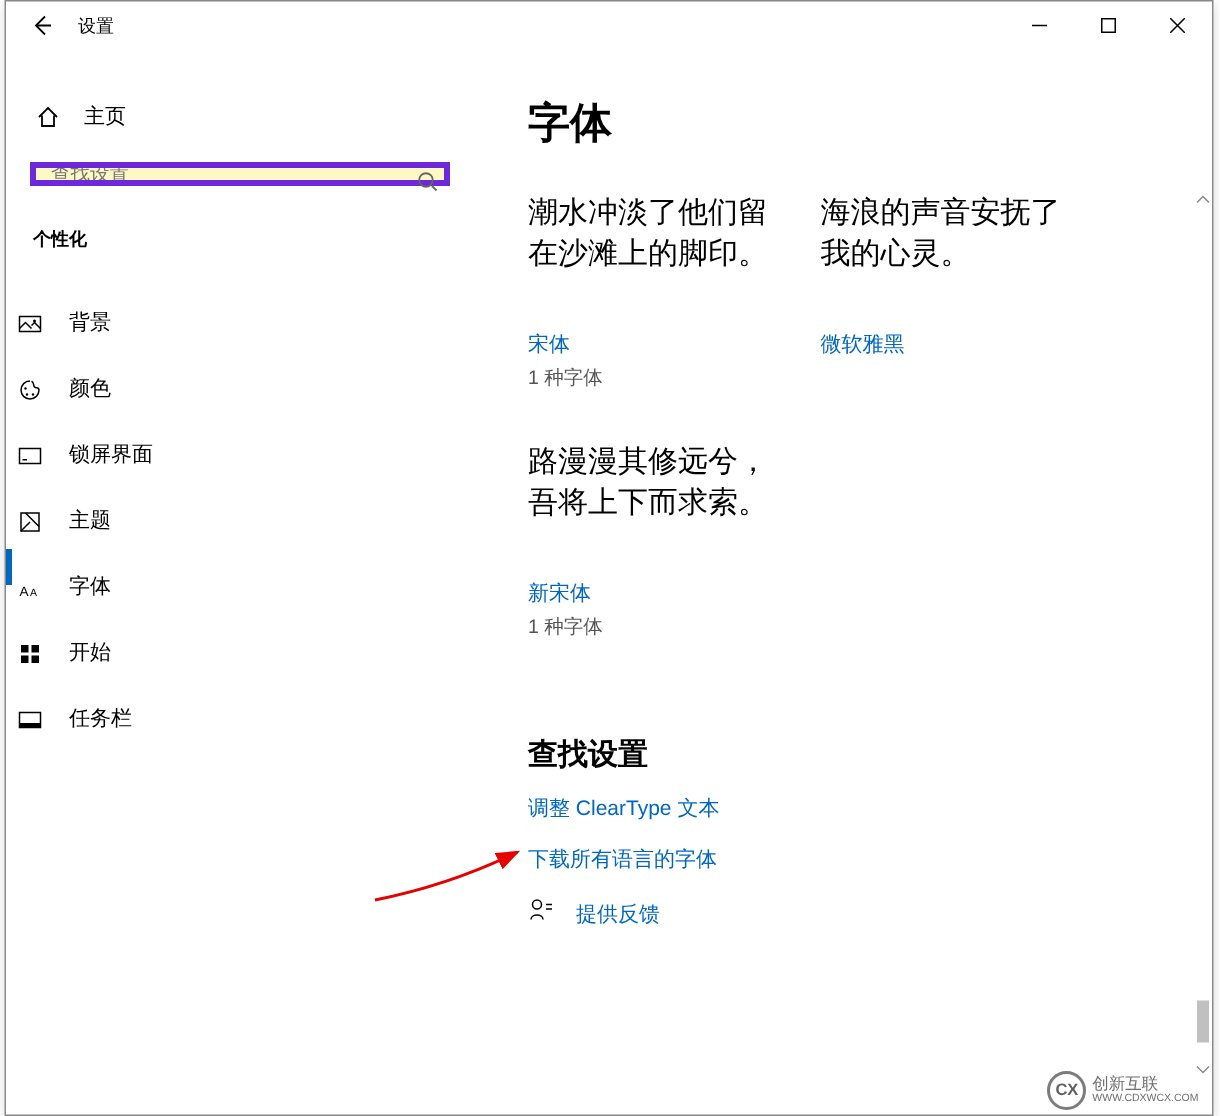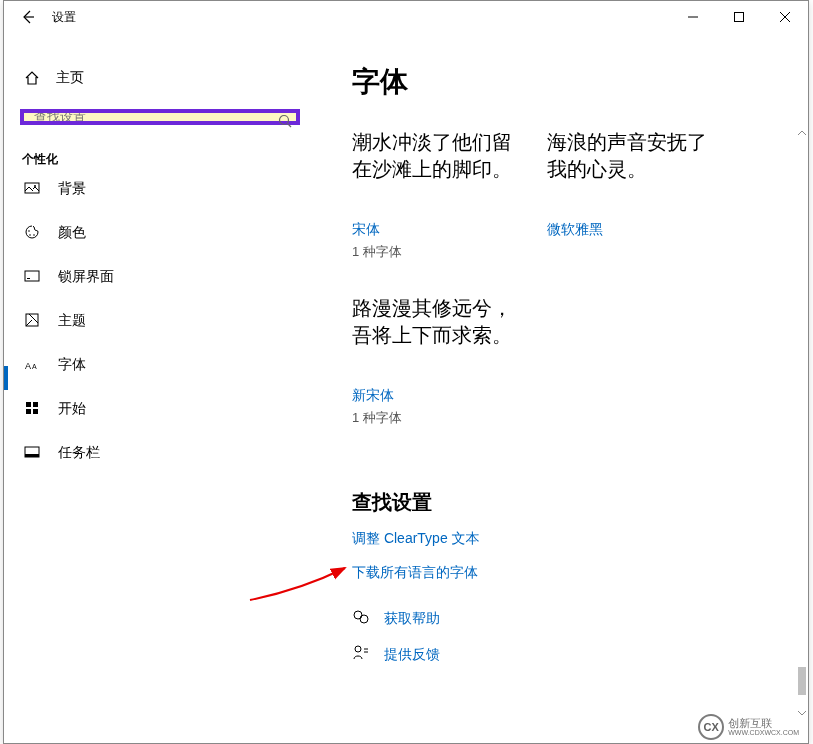--- a/index.html
+++ b/index.html
@@ -13,21 +13,21 @@
 .win-btn { width: 46px; height: 32px; display: flex; align-items: center; justify-content: center; cursor: pointer; }
 .content { flex: 1; display: flex; position: relative; overflow: hidden; }
 .sidebar { width: 320px; padding: 0 8px 0 0; display: flex; flex-direction: column; }
 .home-row { display: flex; align-items: center; padding: 8px 18px; margin-top: 28px; cursor: pointer; }
 .home-row .icon { width: 20px; display: flex; justify-content: center; }
 .home-row .label { font-size: 14px; margin-left: 14px; color: #000; }
 .search-wrap { margin: 12px 16px 0 16px; position: relative; }
 .search-input { width: 100%; height: 16px; border: 4px solid #6d28d9; padding: 0 34px 0 10px; font-size: 13px; background: #fef9c3; color: #555; }
 .search-icon { position: absolute; right: 8px; top: 7px; color: #666; }
 .section-title { font-size: 12px; font-weight: 600; margin: 26px 0 12px 18px; }
-.nav-item { display: flex; align-items: flex-start; height: 44px; padding: 0 18px; cursor: pointer; position: relative; }
+.nav-item { display: flex; align-items: flex-end; height: 44px; padding: 0 6px; cursor: pointer; position: relative; }
 .nav-item .icon { width: 20px; display: flex; justify-content: center; color: #000; }
 .nav-item .label { font-size: 14px; margin-left: 16px; color: #000; }
 .nav-item.selected::before { content: ""; position: absolute; left: 0; top: 10px; bottom: 10px; width: 4px; background: #0067c0; }
 .main { flex: 1; padding: 30px 20px 0 28px; overflow-y: auto; position: relative; }
 .page-title { font-size: 28px; font-weight: 600; margin-bottom: 28px; }
 .font-grid { display: flex; flex-wrap: wrap; gap: 0 20px; }
 .font-tile { width: 175px; margin-bottom: 34px; }
 .sample { font-size: 20px; line-height: 1.35; color: #000; min-height: 78px; }
 .sample.song { font-family: SimSun, serif; }
 .sample.yahei { font-family: "Microsoft YaHei", sans-serif; }
@@ -184,27 +184,20 @@
           <div class="sample newsong">路漫漫其修远兮，吾将上下而求索。</div>
           <div class="font-name">新宋体</div>
           <div class="font-count">1 种字体</div>
         </div>
       </div>
 
       <div class="related-title">查找设置</div>
       <a class="link">调整 ClearType 文本</a>
       <a class="link">下载所有语言的字体</a>
 
-      <div class="help-row" style="margin-top:26px;">
-        <span class="icon"><svg width="18" height="18" viewBox="0 0 18 18">
-              <circle cx="6" cy="7" r="4" stroke="#000" fill="none"></circle>
-              <circle cx="12" cy="11" r="4" stroke="#000" fill="none"></circle>
-            </svg></span>
-        <span class="label">获取帮助</span>
-      </div>
       <div class="help-row">
         <span class="icon"><svg width="18" height="18" viewBox="0 0 18 18">
               <circle cx="6" cy="5" r="3" stroke="#000" fill="none"></circle>
               <path d="M2 15 C2 11 10 11 10 15" stroke="#000" fill="none"></path>
               <path d="M12 5 L16 5 M12 8 L16 8" stroke="#000"></path>
             </svg></span>
         <span class="label">提供反馈</span>
       </div>
     </div>
 

